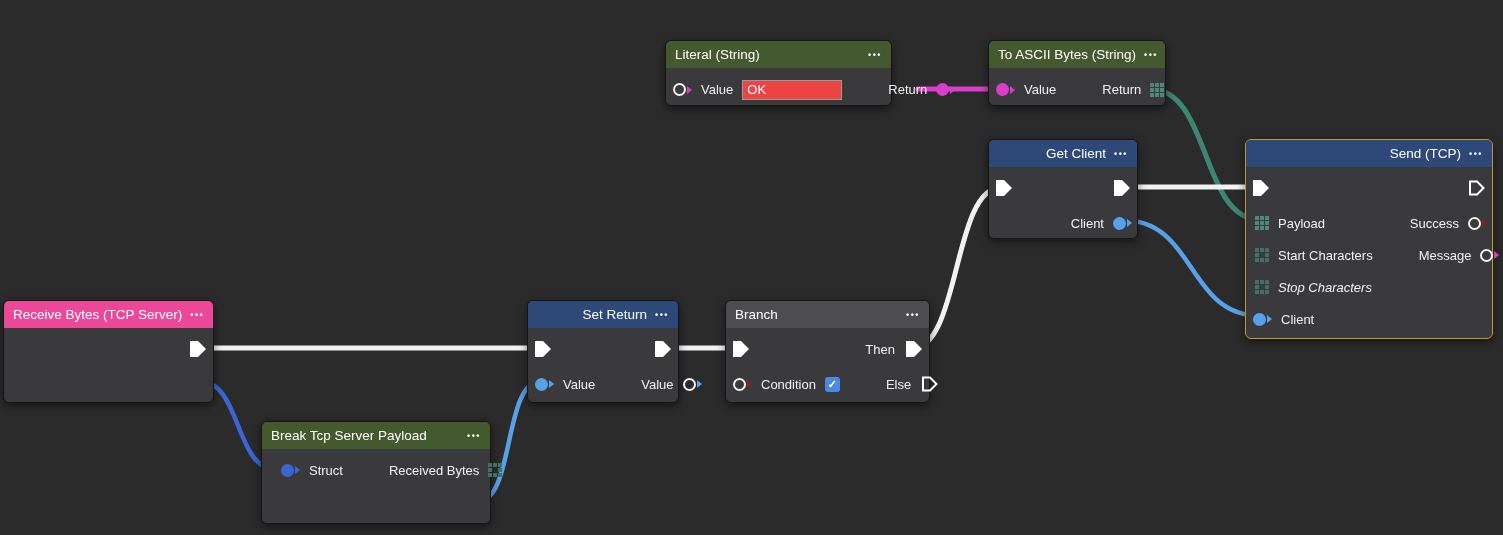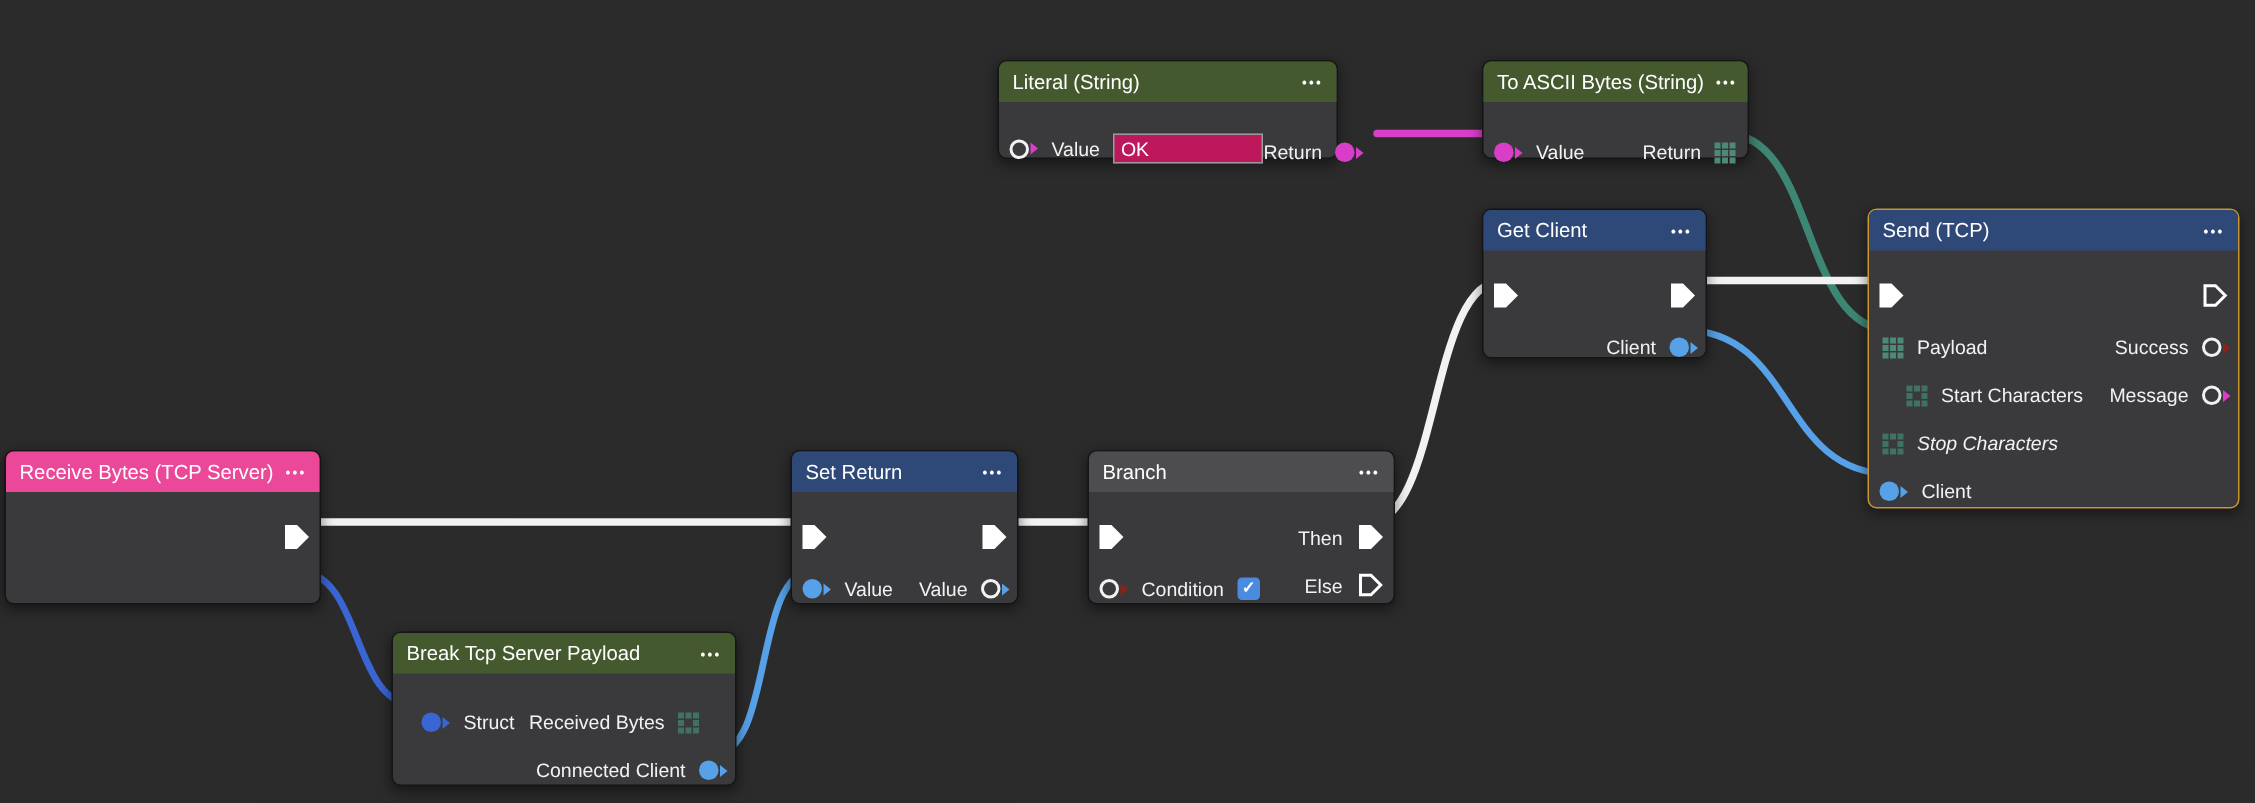--- a/index.html
+++ b/index.html
@@ -22,26 +22,26 @@
     color:#f2f2f2;
   }
   .node.selected{border:1.5px solid #c8952f;}
   .header{
     height:27px;flex:0 0 27px;
     display:flex;align-items:center;justify-content:space-between;
     padding:0 9px;border-radius:5px 5px 0 0;
     font-size:13.5px;color:#ffffff;white-space:nowrap;
   }
   .hdr-green{background:#44592e;}
-  .hdr-blue{background:#2e4977;}
+  .hdr-blue{background:#2e4977;justify-content:flex-end;}
   .hdr-red{background:#ec4899;}
   .hdr-gray{background:#4d4d4f;}
   .menu-dots{font-size:9px;letter-spacing:1.5px;font-weight:bold;color:#fff;cursor:pointer;margin-left:8px;}
   .rows{display:flex;flex-direction:column;padding-top:2px;}
-  .row{display:flex;align-items:flex-end;}
+  .row{display:flex;align-items:center;gap:46px;}
   .row.exec{height:38px;}
   .row.pin{height:32px;}
   .left{display:flex;align-items:center;gap:9px;padding-left:7px;}
   .right{display:flex;align-items:center;gap:9px;padding-right:5px;margin-left:auto;}
   .lbl{font-size:13px;color:#f2f2f2;white-space:nowrap;}
   
   .pinwrap{display:flex;align-items:center;}
   .circle{width:13px;height:13px;border-radius:50%;box-sizing:border-box;}
   .circle.filled{}
   .circle.hollow{background:transparent !important;border:2.5px solid;}
@@ -55,21 +55,21 @@
   .exec-pin{display:block;}
   
   .checkbox{
     width:15px;height:15px;border-radius:3px;background:#4a8ae0;
     color:#fff;font-size:11px;line-height:15px;text-align:center;font-weight:bold;
     display:inline-block;cursor:pointer;
   }
   
   .text-field{
     width:100px;height:20px;box-sizing:border-box;
-    background:#be185d;border:1px solid #9a9a9a;
+    background:#ef4444;border:1px solid #9a9a9a;
     color:#fff;font-size:13px;font-family:"Liberation Sans",sans-serif;
     padding:0 4px;outline:none;
   }
   
   .c-magenta{background:#d93ec9;border-color:#d93ec9;}
   .c-magenta-n{border-left-color:#d93ec9;}
   .c-bluelight{background:#57a1e8;border-color:#57a1e8;}
   .c-bluelight-n{border-left-color:#57a1e8;}
   .c-bluedark{background:#3a66d4;border-color:#3a66d4;}
   .c-bluedark-n{border-left-color:#3a66d4;}
@@ -215,21 +215,21 @@
         </div>
         <div class="right">
           <span class="lbl">Success</span>
           <span class="pinwrap">
             <span class="circle hollow c-reddark"></span>
             <span class="notch c-reddark-n"></span>
           </span>
         </div>
       </div>
       <div class="row pin">
-        <div class="left" style="padding-left:9px;margin-left:16px;">
+        <div class="left" style="padding-left:9px;">
           <span class="gridpin hollow">
             <span></span>
               <span></span>
               <span></span>
               <span></span>
               <span class="c"></span>
               <span></span>
               <span></span>
               <span></span>
               <span></span>
@@ -385,24 +385,15 @@
               <span></span>
               <span></span>
               <span class="c"></span>
               <span></span>
               <span></span>
               <span></span>
               <span></span>
           </span>
         </div>
       </div>
-      <div class="row pin">
-        <div class="right">
-          <span class="lbl">Connected Client</span>
-          <span class="pinwrap">
-            <span class="circle filled c-bluelight"></span>
-            <span class="notch c-bluelight-n"></span>
-          </span>
-        </div>
-      </div>
     </div>
   </div>
 </div>
 
 </body></html>

